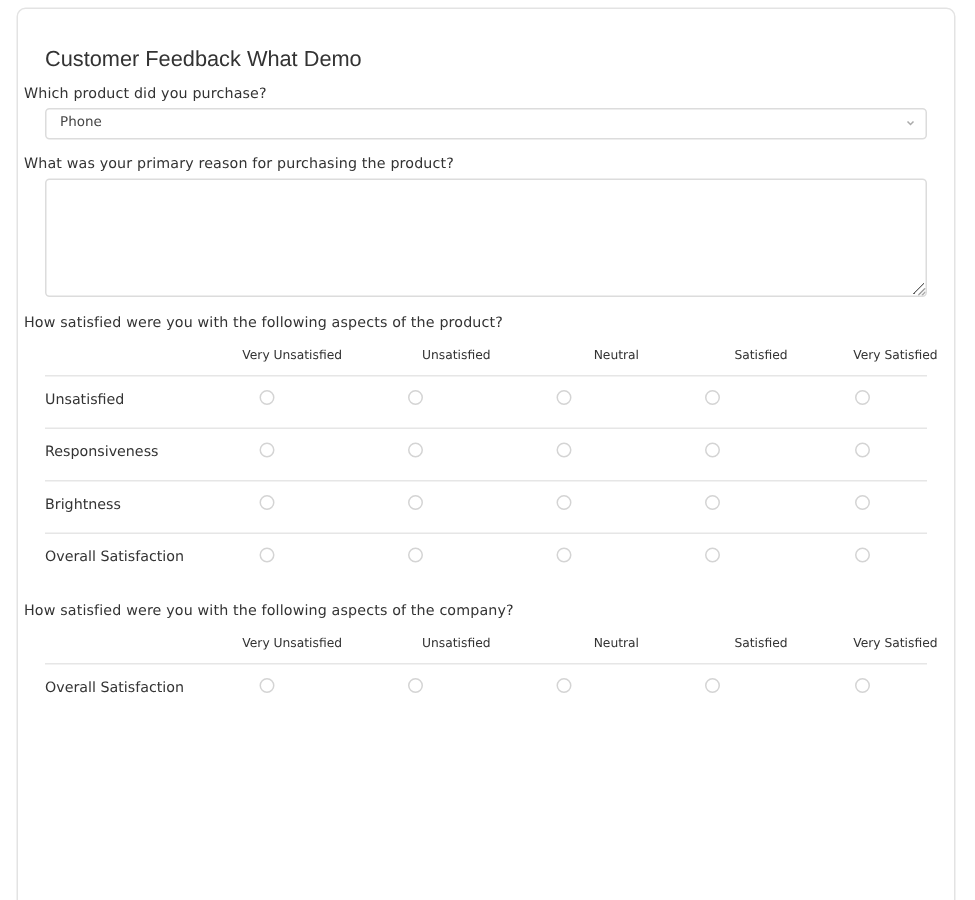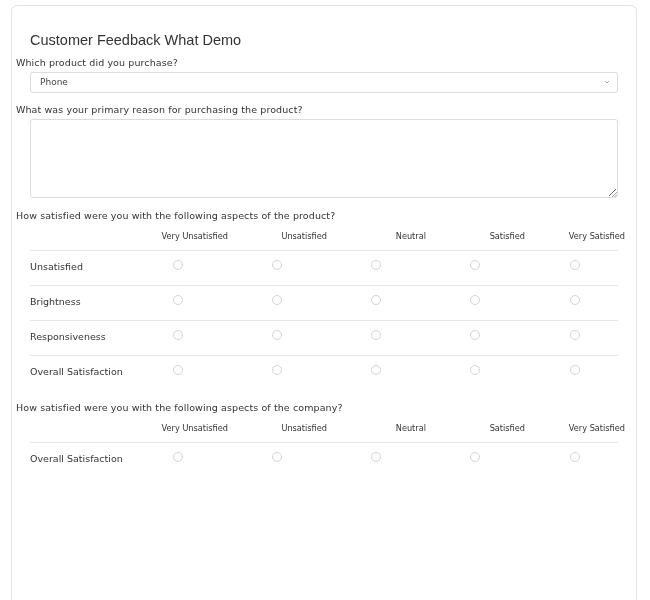--- a/index.html
+++ b/index.html
@@ -175,30 +175,30 @@
   <div class="matrix-row">
     <span class="row-label">Unsatisfied</span>
     <span class="radio" style="left:148px;"></span>
     <span class="radio" style="left:247px;"></span>
     <span class="radio" style="left:346px;"></span>
     <span class="radio" style="left:445px;"></span>
     <span class="radio" style="left:545px;"></span>
   </div>
 
   <div class="matrix-row">
+    <span class="row-label">Responsiveness</span>
+    <span class="radio" style="left:148px;"></span>
+    <span class="radio" style="left:247px;"></span>
+    <span class="radio" style="left:346px;"></span>
+    <span class="radio" style="left:445px;"></span>
+    <span class="radio" style="left:545px;"></span>
+  </div>
+
+  <div class="matrix-row">
     <span class="row-label">Brightness</span>
-    <span class="radio" style="left:148px;"></span>
-    <span class="radio" style="left:247px;"></span>
-    <span class="radio" style="left:346px;"></span>
-    <span class="radio" style="left:445px;"></span>
-    <span class="radio" style="left:545px;"></span>
-  </div>
-
-  <div class="matrix-row">
-    <span class="row-label">Responsiveness</span>
     <span class="radio" style="left:148px;"></span>
     <span class="radio" style="left:247px;"></span>
     <span class="radio" style="left:346px;"></span>
     <span class="radio" style="left:445px;"></span>
     <span class="radio" style="left:545px;"></span>
   </div>
 
   <div class="matrix-row last">
     <span class="row-label">Overall Satisfaction</span>
     <span class="radio" style="left:148px;"></span>

